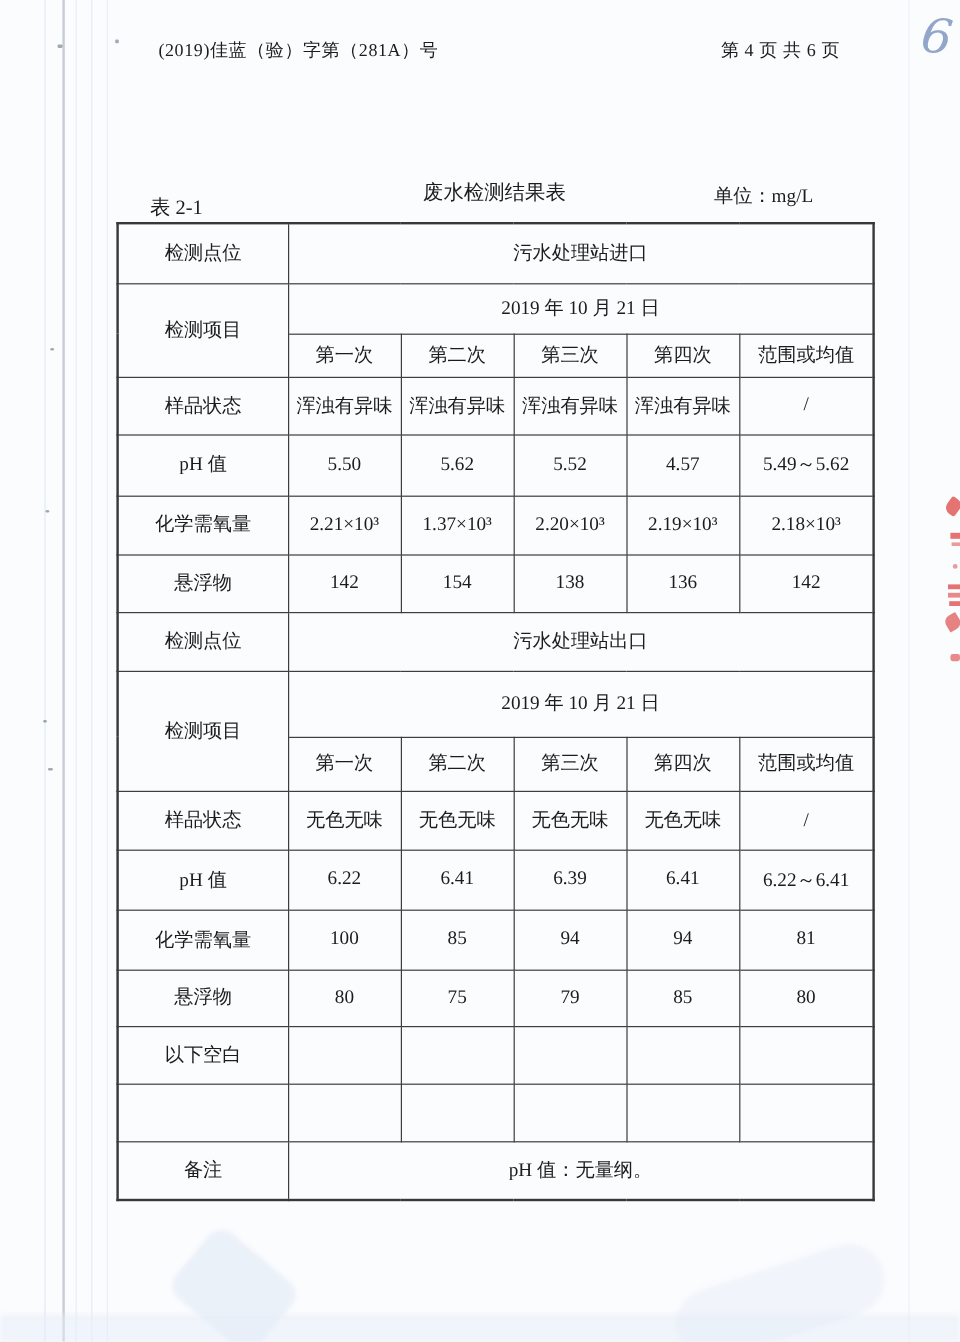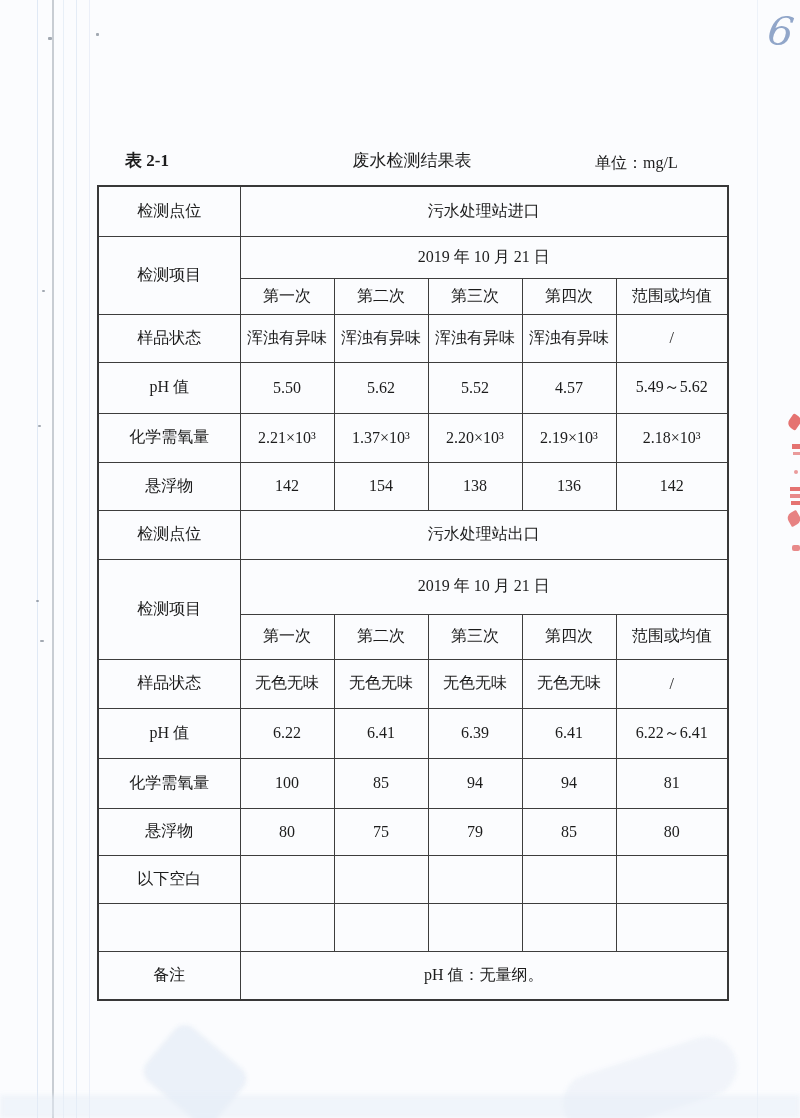--- a/index.html
+++ b/index.html
@@ -35,21 +35,21 @@
     position:absolute;left:768px;top:8px;
     font-size:40px;font-style:italic;
     color:#91a6c9;transform:rotate(8deg);
     font-family:"DejaVu Serif",serif;font-weight:300;
   }
   .doc-title{
     position:absolute;left:97px;top:94px;width:630px;
     text-align:center;font-size:31px;font-weight:bold;letter-spacing:6px;
   }
   .subhead{position:absolute;left:97px;top:149px;width:630px;font-size:17px;}
-  .subhead .tlabel{position:absolute;left:28px;top:0;font-weight:bold;}
+  .subhead .tlabel{position:absolute;left:28px;top:12px;}
   .subhead .ttitle{position:absolute;left:0;width:100%;text-align:center;top:0;}
   .subhead .tunit{position:absolute;left:498px;top:4px;font-size:16px;text-align:right;}
 
   table.rpt{
     position:absolute;left:97px;top:185px;
     border-collapse:collapse;table-layout:fixed;
     width:630px;font-size:16px;
   }
   table.rpt td{
     border:1.6px solid #3d3d3d;
@@ -95,20 +95,24 @@
   <div class="redmark rm1"></div>
   <div class="redmark rm2"></div>
   <div class="redmark rm3"></div>
   <div class="redmark rm4"></div>
   <div class="redmark rm5"></div>
   <div class="redmark rm6"></div>
   <div class="redmark rm7"></div>
   <div class="redmark rm8"></div>
   <div class="redmark rm9"></div>
 
+  <div class="hdr">
+    <span>(2019)佳蓝（验）字第（281A）号</span>
+    <span>第 4 页 共 6 页</span>
+  </div>
   <div class="handwritten">6</div>
 
 
   <div class="subhead">
     <span class="tlabel">表 2-1</span>
     <span class="ttitle">废水检测结果表</span>
     <span class="tunit">单位：mg/L</span>
   </div>
 
   <table class="rpt">

